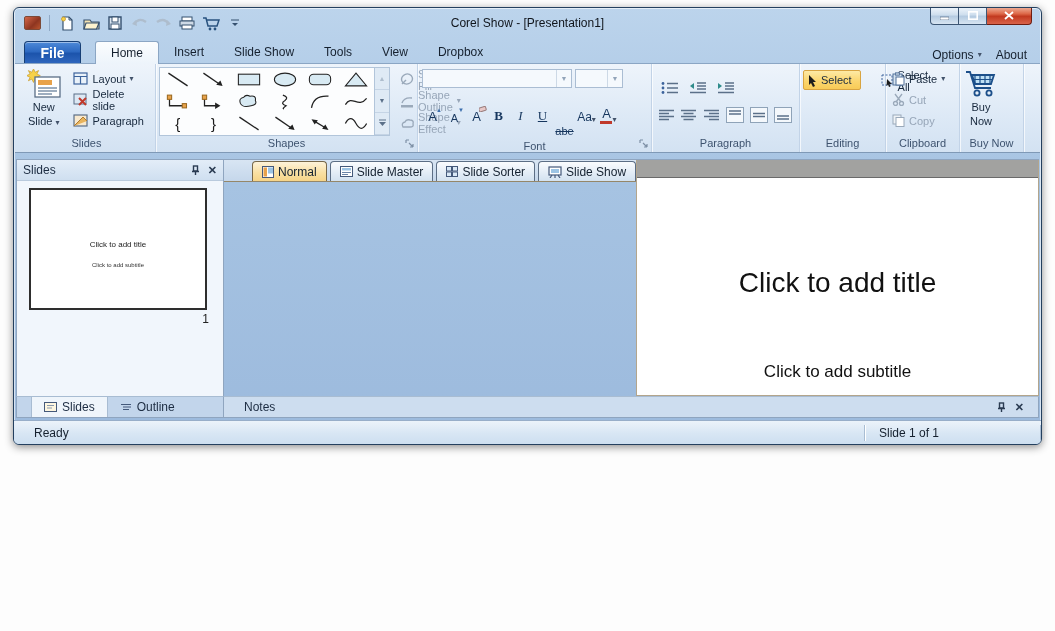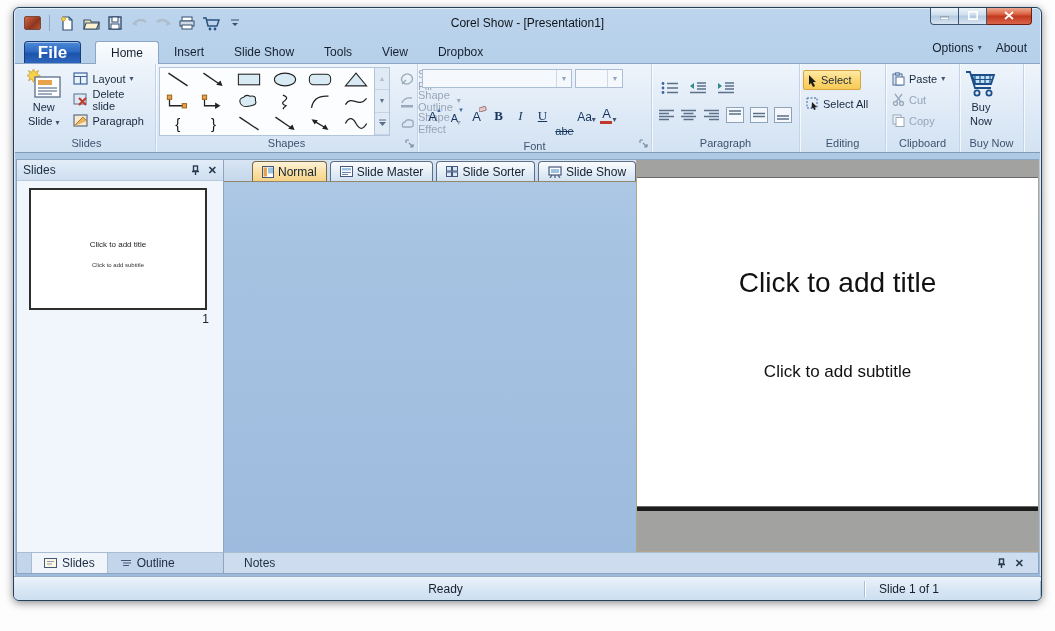--- a/index.html
+++ b/index.html
@@ -1,19 +1,19 @@
 <!DOCTYPE html>
 <html><head>
 <meta charset="utf-8">
 <style>
   * { margin:0; padding:0; box-sizing:border-box; font-family:"Liberation Sans", sans-serif; }
   html,body { width:1055px; height:631px; background:#fdfdfd; overflow:hidden; }
 
   .window {
-    position:relative; width:1029px; height:594px; margin:7px 0 0 13px;
+    position:relative; width:1029px; height:438px; margin:7px 0 0 13px;
     border:1px solid #24405f; border-radius:6px;
     background:linear-gradient(#bcd4ec, #a6c3e2 40%, #9cbadd);
     box-shadow:0 2px 8px rgba(0,0,0,.45), inset 0 0 0 1px rgba(255,255,255,.6);
     display:flex; flex-direction:column; overflow:hidden;
   }
 
   
   .titlebar { height:30px; position:relative; display:flex; align-items:center; padding:0 10px; }
   .qat { display:flex; align-items:center; gap:6px; }
   .qat .sep { width:1px; height:16px; background:#8fa9c6; margin:0 2px; }
@@ -27,29 +27,29 @@
   .winbtn.max { width:28px; border-left:none; background:linear-gradient(#f0f6fc,#cfdfee 45%,#b5cbe1 55%,#d7e5f2); }
   .winbtn.close { width:45px; border-left:none; border-radius:0 0 4px 0; border-color:#6e1d10;
     background:linear-gradient(#f0b49e,#dd6848 40%,#c23a20 55%,#d9634a); }
 
   
   .tabrow { height:25px; display:flex; align-items:flex-end; padding:0 14px 0 10px; position:relative; }
   .filetab {
     width:57px; height:22px; margin-right:14px; border-radius:4px 4px 0 0;
     border:1px solid #173f75; border-bottom:none;
     background:linear-gradient(#4e8ad8,#2e6ac2 45%,#1c54ac 55%,#2f66bd);
-    color:#fff; font-size:17px; font-weight:bold; display:flex; align-items:center; justify-content:center;
+    color:#fff; font-size:14px; font-weight:bold; display:flex; align-items:center; justify-content:center;
     box-shadow:inset 0 1px 0 rgba(255,255,255,.45);
   }
   .mtab { height:22px; padding:0 15px; font-size:12px; color:#15202e; display:flex; align-items:center; }
   .mtab.active {
     background:linear-gradient(#fbfdfe,#edf4fb); border:1px solid #8ba6c4; border-bottom:none;
     border-radius:3px 3px 0 0; position:relative; z-index:3; margin-bottom:-1px; height:23px;
   }
-  .tabrow-right { margin-left:auto; display:flex; align-items:center; gap:4px; font-size:12px; color:#15202e; padding-bottom:8px; }
+  .tabrow-right { margin-left:auto; display:flex; align-items:center; gap:4px; font-size:12px; color:#15202e; padding-bottom:1px; }
   .caret { font-size:8px; color:#42526a; line-height:1; }
 
   
   .ribbon {
     height:90px; margin:0 1px; border-top:1px solid #8ba6c4; border-bottom:1px solid #7f99b6;
     background:linear-gradient(#eef4fb,#dde9f6 60%,#d3e2f2);
     display:flex; position:relative; z-index:2; padding-left:3px;
   }
   .rgroup { display:flex; flex-direction:column; border-right:1px solid #c2d3e7; box-shadow:1px 0 0 rgba(255,255,255,.7); padding:3px 3px 0 3px; position:relative; }
   .rgroup-content { flex:1; display:flex; }
@@ -92,21 +92,21 @@
   .fbtn.strike { font-size:11px; text-decoration:line-through; color:#16365e;margin-top:27px; }
   .colorA { display:flex; flex-direction:column; align-items:center; line-height:1; }
   .colorA .bar { width:12px; height:3px; background:#c0392b; margin-top:1px; }
 
   
   .g-par .rgroup-content { flex-direction:column; justify-content:space-evenly; padding:2px 4px; }
   .prow { display:flex; gap:6px; align-items:center; }
   .pbtn { width:22px; height:18px; display:flex; align-items:center; justify-content:center; }
 
   
-  .g-edit .rgroup-content { flex-direction:column; gap:3px; padding-top:3px; }
+  .g-edit .rgroup-content { flex-direction:row; gap:17px; padding-top:3px; }
   .selectbtn {
     display:flex; align-items:center; gap:4px; height:20px; padding:0 8px 0 4px; align-self:flex-start;
     background:linear-gradient(#fdeaa6,#fbd66f 55%,#f8cb57); border:1px solid #d8a441; border-radius:2px;
     font-size:11px; color:#17283d;
   }
 
   
   .g-clip .rgroup-content { flex-direction:column; padding-top:1px; }
 
   
@@ -146,21 +146,21 @@
   .bb-tab { display:flex; align-items:center; gap:5px; padding:0 12px; font-size:12px; color:#1c2c42; }
   .bb-tab.active { background:#eff5fb; border-right:1px solid #a8bcd2; border-left:1px solid #a8bcd2; margin-left:14px; }
   .bb-notes { flex:1; background:#cdddef; border:1px solid #8fa5bf; border-left:none; border-top:1px solid #a8bcd2;
     display:flex; align-items:center; padding:0 10px 0 20px; font-size:12px; color:#1c2c42; }
   .bb-notes .hicons { margin-left:auto; display:flex; gap:9px; align-items:center; padding-right:4px; }
   .xglyph { font-size:11px; font-weight:bold; color:#2a3b52; line-height:1; }
 
   
   .statusbar { height:24px; margin-top:2px; background:linear-gradient(#ecf3fa,#d8e6f4 55%,#cddff0);
     border-top:1px solid #98aec9; display:flex; align-items:center; font-size:12px; color:#15202e; }
-  .statusbar .ready { padding-left:13px; flex:1;text-align:center; }
+  .statusbar .ready { padding-left:20px; flex:1; }
   .sb-sep { width:1px; height:16px; background:#a9bdd3; box-shadow:1px 0 0 #fff; }
   .sb-slideinfo { width:175px; padding-left:14px; }
   .sb-zoomwrap { display:flex; align-items:center; gap:7px; padding:0 6px 0 10px; }
   .zbtn { width:15px; height:15px; border:1px solid #8096ad; border-radius:50%; background:linear-gradient(#ffffff,#dfe9f2);
     display:flex; align-items:center; justify-content:center; font-size:11px; font-weight:bold; color:#4a5a6e; line-height:0; }
   .ztrack { width:96px; height:14px; position:relative; }
   .ztrack .line { position:absolute; top:7px; left:0; right:0; height:1px; background:#8ca0b6; box-shadow:0 1px 0 #fff; }
   .ztrack .tick { position:absolute; top:3px; left:48px; width:1px; height:8px; background:#8ca0b6; }
   .zthumb { position:absolute; top:0; left:28px; width:10px; height:14px; background:linear-gradient(#fbfdfe,#cfdde9);
     clip-path:polygon(0 0,100% 0,100% 58%,50% 100%,0 58%); filter:drop-shadow(0 0 1px #61788f); }

